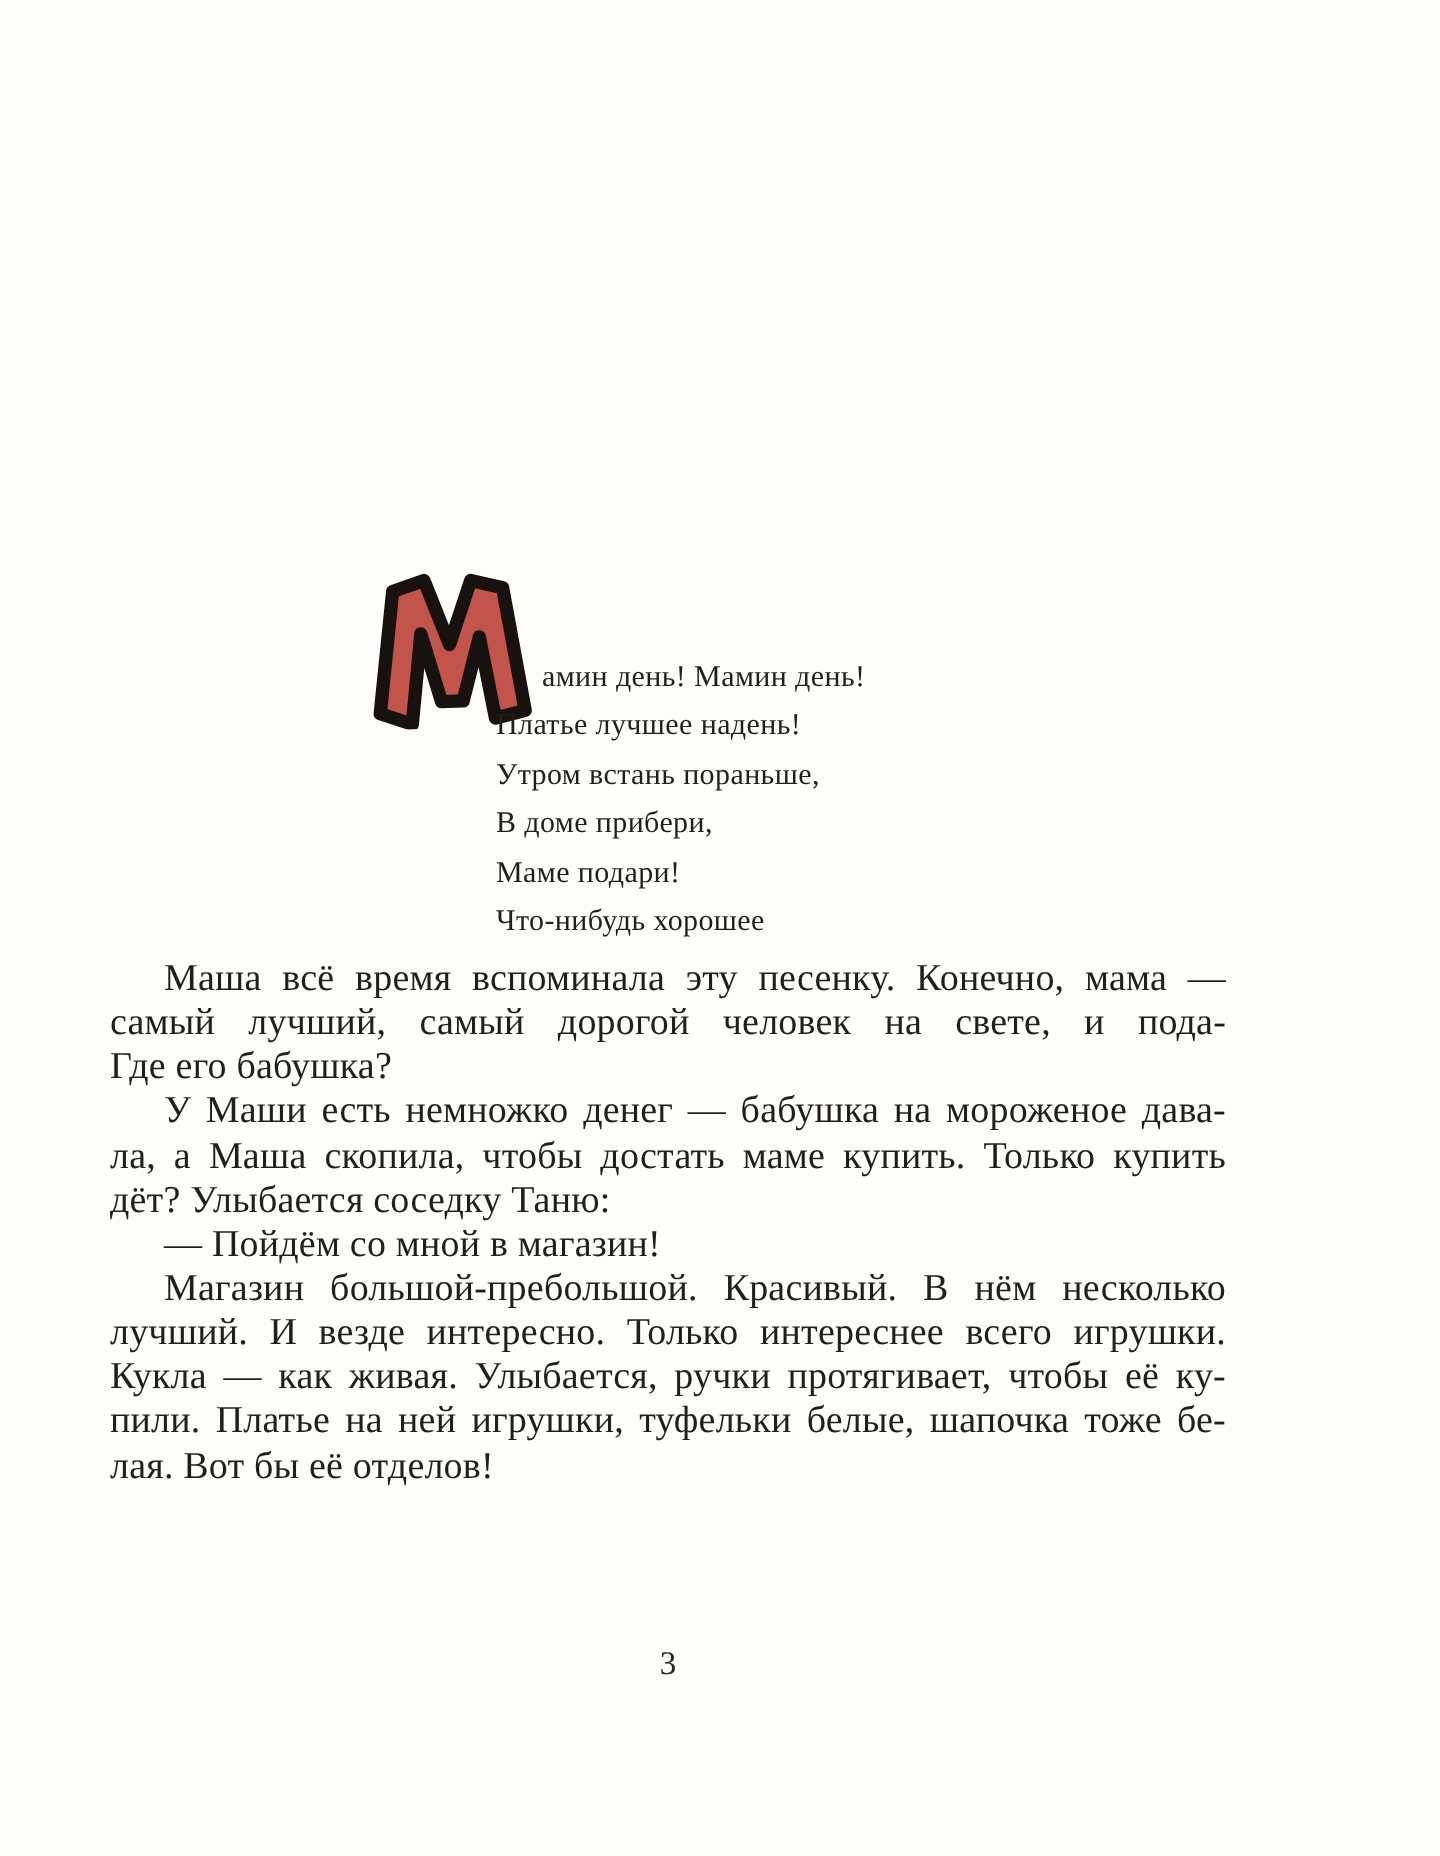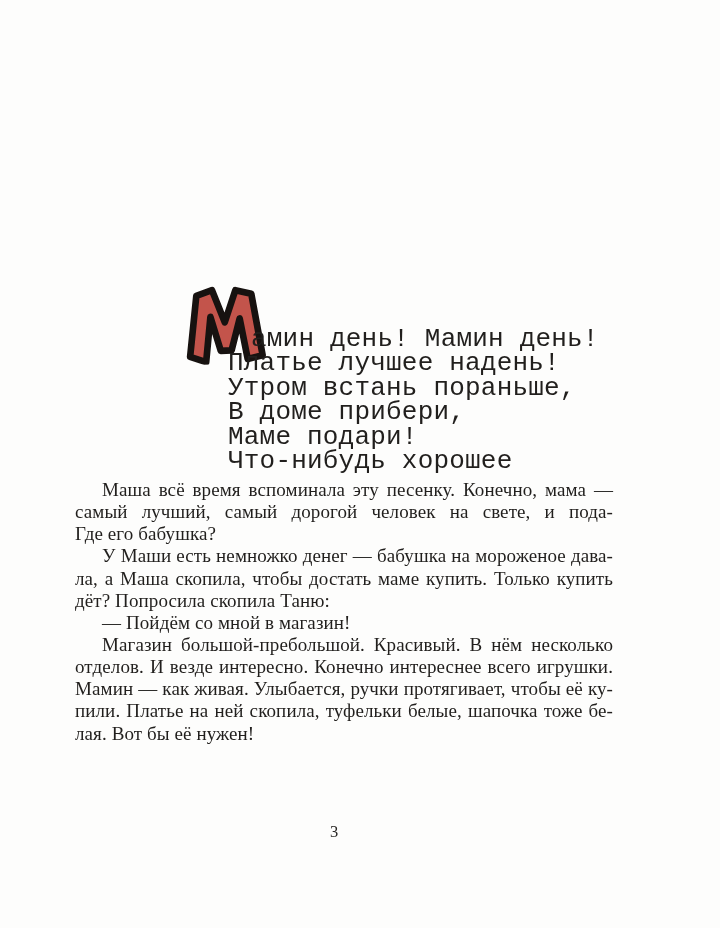--- a/index.html
+++ b/index.html
@@ -19,45 +19,43 @@
   .dropcap {
     position: absolute;
     left: 179px; top: 284px;
     width: 90px; height: 80px;
   }
   .dropcap svg { width: 100%; height: 100%; transform: rotate(-2deg); }
 
   
   .poem {
     position: absolute;
-    left: 228px; top: 327px;
+    left: 248px; top: 327px;
     width: 300px;
-    font-size: 26px;
+    font-size: 15px;
     line-height: 24.4px;
     letter-spacing: 0.2px;
     white-space: nowrap;
-    font-family: Liberation Mono, monospace;
   }
   .poem .pl.first { padding-left: 23px; }
 
   
   .body-text {
     position: absolute;
     left: 55px; top: 479px;
     width: 558px;
     font-size: 19px;
     line-height: 22.15px;
     letter-spacing: 0.1px;
   }
   .bl {
     text-align: justify;
     text-align-last: justify;
     height: 22.15px;
     overflow: visible;
-    margin-left: 20px;
   }
   .bl.i { text-indent: 27px; }
   .bl.e { text-align-last: left; }
 
   .page-number {
     position: absolute;
     left: 55px; top: 822px;
     width: 558px;
     text-align: center;
     font-size: 16.5px;
@@ -96,24 +94,24 @@
     <div class="pl">Маме подари!</div>
     <div class="pl">Что-нибудь хорошее</div>
   </div>
 
   <div class="body-text">
     <div class="bl i">Маша всё время вспоминала эту песенку. Конечно, мама —</div>
     <div class="bl">самый лучший, самый дорогой человек на свете, и пода-</div>
     <div class="bl e">Где его бабушка?</div>
     <div class="bl i">У Маши есть немножко денег — бабушка на мороженое дава-</div>
     <div class="bl">ла, а Маша скопила, чтобы достать маме купить. Только купить</div>
-    <div class="bl e">дёт? Попросила скопила Таню:</div>
+    <div class="bl e">дёт? Улыбается соседку Таню:</div>
     <div class="bl i e">— Пойдём со мной в магазин!</div>
     <div class="bl i">Магазин большой-пребольшой. Красивый. В нём несколько</div>
-    <div class="bl">отделов. И везде интересно. Конечно интереснее всего игрушки.</div>
-    <div class="bl">Мамин — как живая. Улыбается, ручки протягивает, чтобы её ку-</div>
-    <div class="bl">пили. Платье на ней скопила, туфельки белые, шапочка тоже бе-</div>
-    <div class="bl e">лая. Вот бы её нужен!</div>
+    <div class="bl">лучший. И везде интересно. Только интереснее всего игрушки.</div>
+    <div class="bl">Кукла — как живая. Улыбается, ручки протягивает, чтобы её ку-</div>
+    <div class="bl">пили. Платье на ней игрушки, туфельки белые, шапочка тоже бе-</div>
+    <div class="bl e">лая. Вот бы её отделов!</div>
   </div>
 
   <div class="page-number">3</div>
 
 </div>
 
 </body></html>

